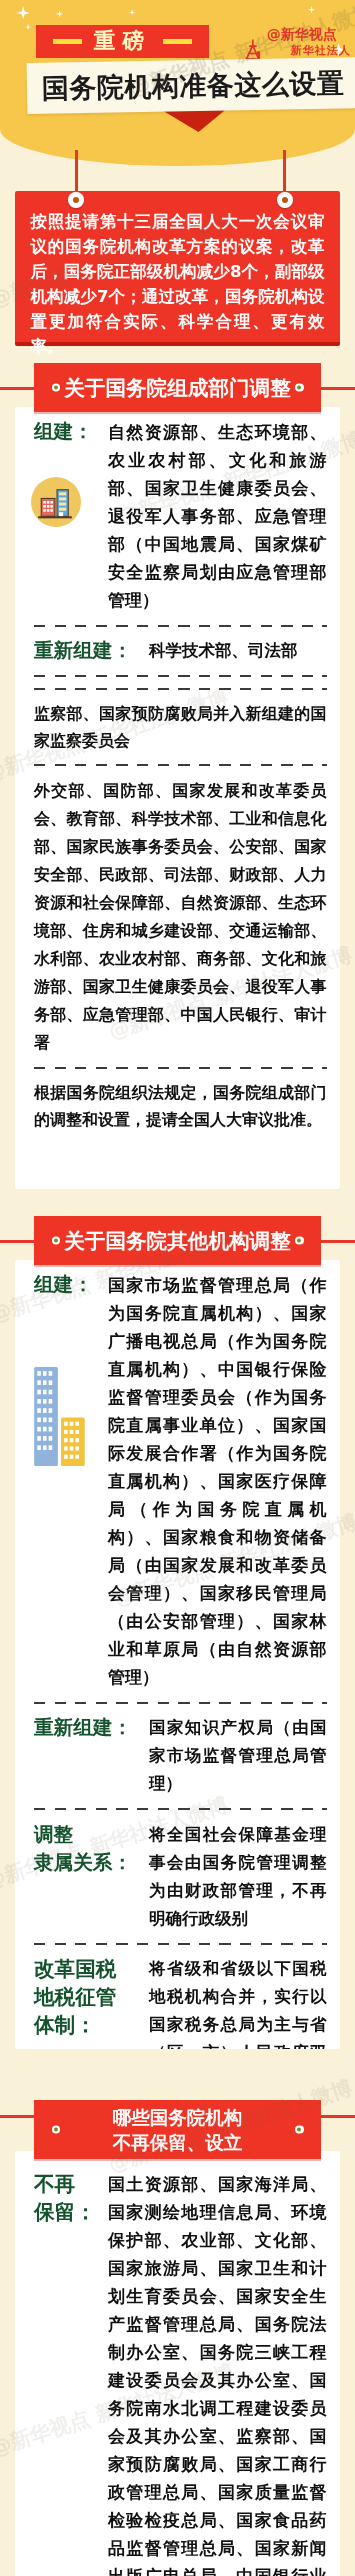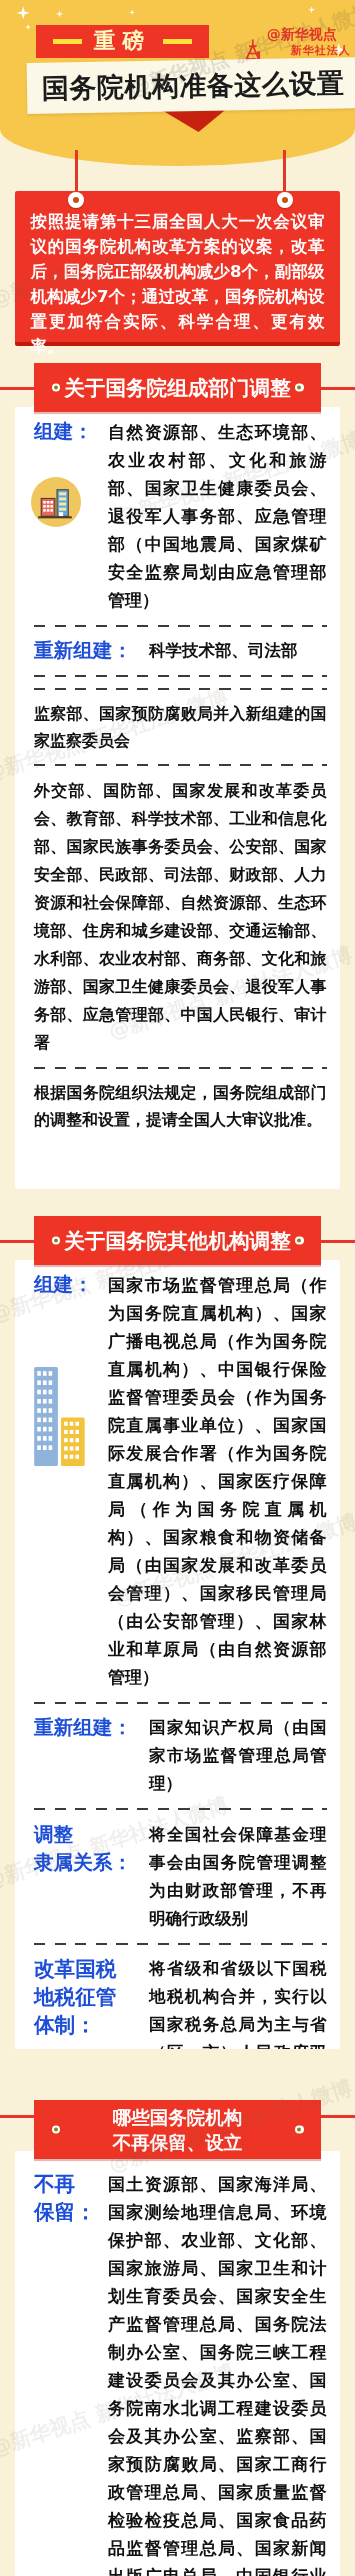--- a/index.html
+++ b/index.html
@@ -48,21 +48,21 @@
   .banner-box .bt{font-size:20.6px;font-weight:900;line-height:26px;white-space:nowrap;}
   .rivet{position:absolute;top:50%;transform:translateY(-50%);width:8.8px;height:8.8px;border-radius:50%;background:#fff;}
   .rivet::after{content:"";position:absolute;left:2.1px;top:2.1px;width:4.6px;height:4.6px;border-radius:50%;background:#7d8a23;}
   .rivet.rl{left:17.5px;} .rivet.rr{right:17.5px;}
 
   
   .card{position:absolute;left:15px;width:325px;background:#fff;border-radius:3.1px;z-index:2;
         padding:0;box-sizing:border-box;overflow:hidden;}
   .card-inner{padding:11.3px 13.4px 10.3px 19px;}
   .row{display:flex;position:relative;}
-  .row .lbl{flex:none;width:74px;font-size:19.6px;font-weight:900;color:#1d4ed8;line-height:28px;}
+  .row .lbl{flex:none;width:74px;font-size:19.6px;font-weight:900;color:#14532d;line-height:28px;}
   .row.wide .lbl{width:115px;}
   .row .lbl.big{font-size:20.6px;}
   .row .txt{flex:1;font-size:17px;font-weight:700;color:#111;line-height:28px;text-align:justify;}
   .row.wide .txt{font-size:16.5px;}
   .divider{height:2.1px;margin:10.3px 0;
       background-image:repeating-linear-gradient(90deg,#3b3b3b 0 11.3px,transparent 11.3px 20.6px);}
   .para{margin:0;font-size:16px;font-weight:700;color:#111;line-height:27px;text-align:justify;}
   .para.lead{font-size:20px;font-weight:900;line-height:31px;text-align:left;}
   .para.list{font-size:16px;line-height:28px;}
   .org-icon{position:absolute;pointer-events:none;}

